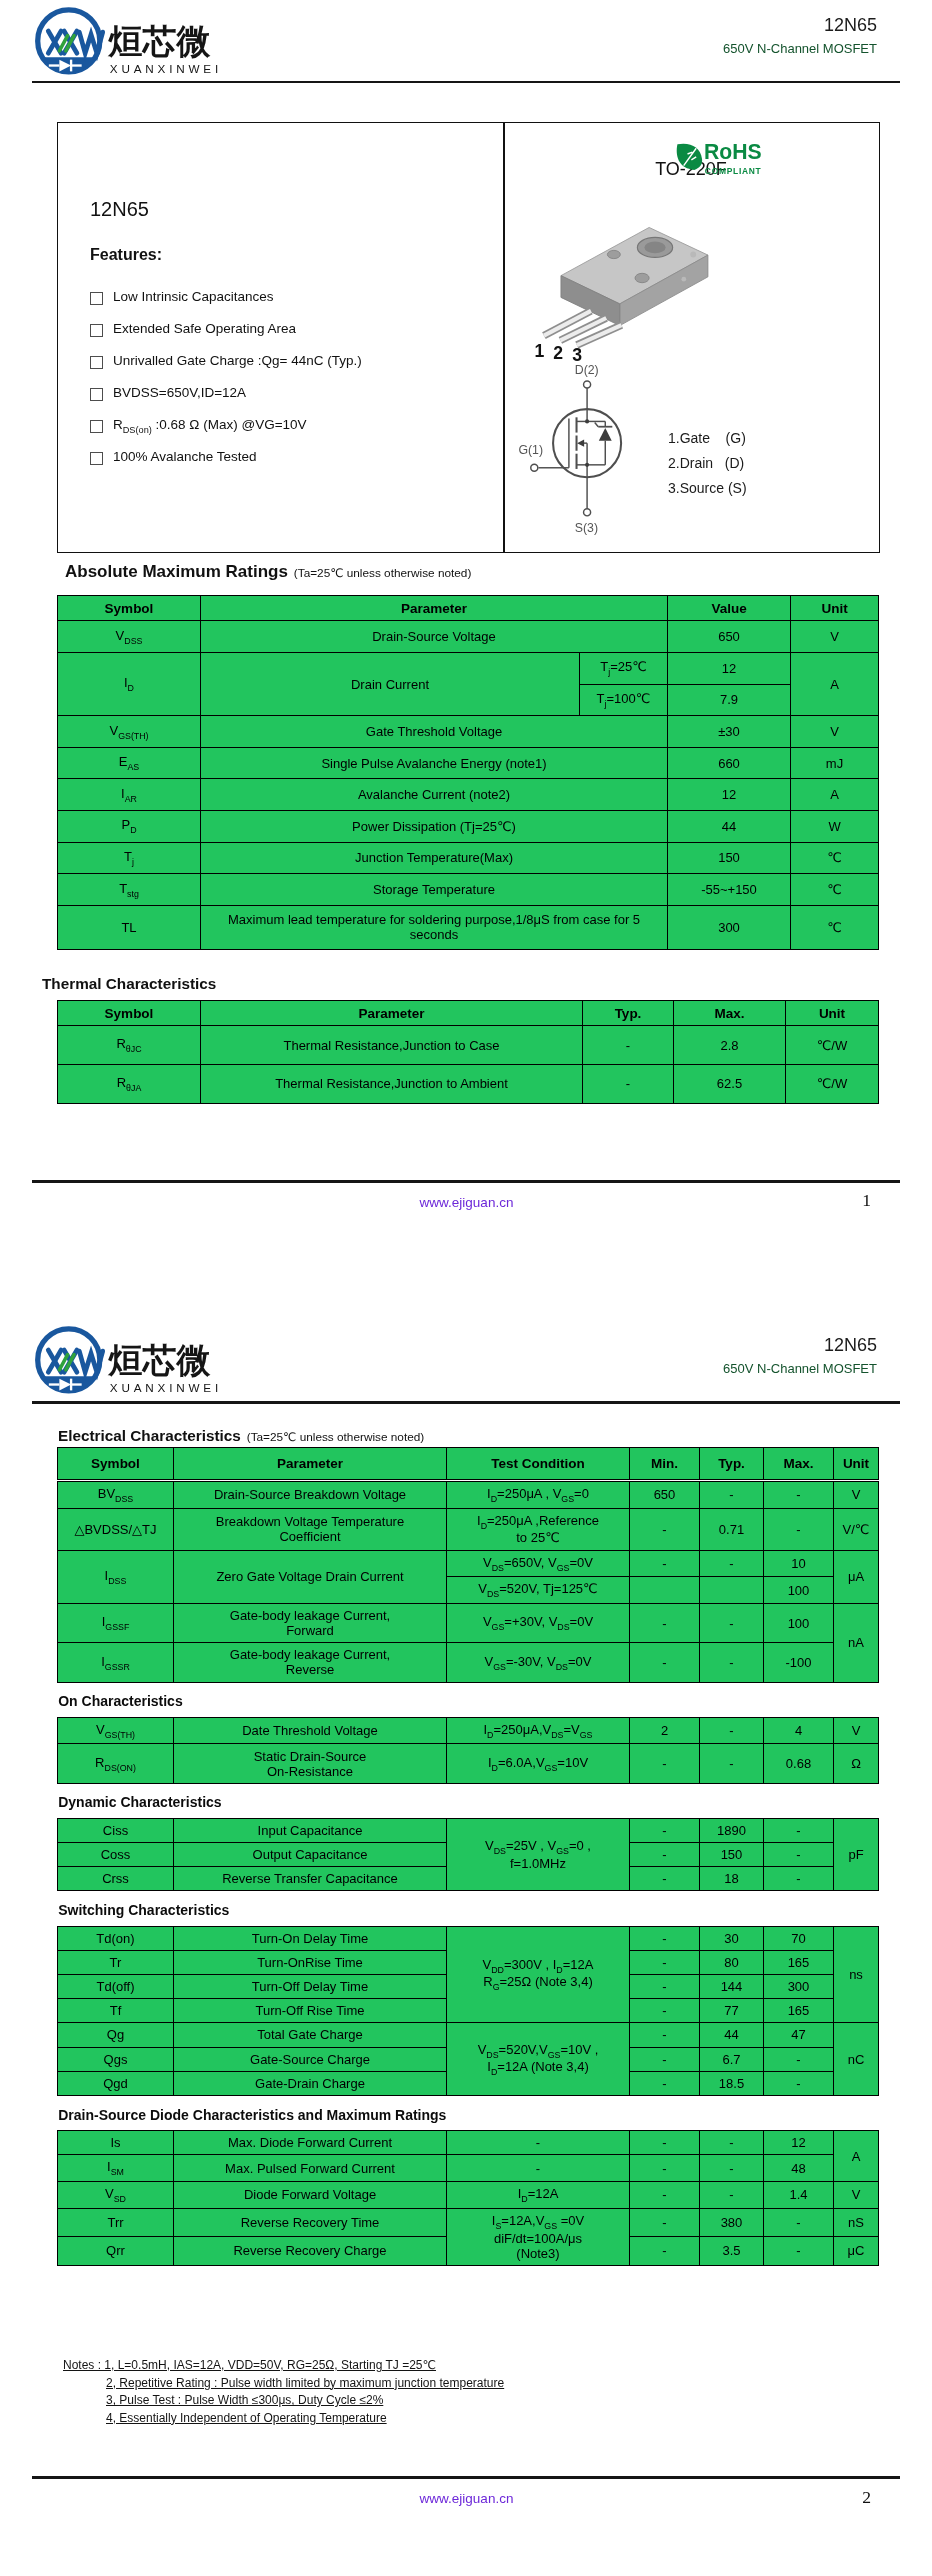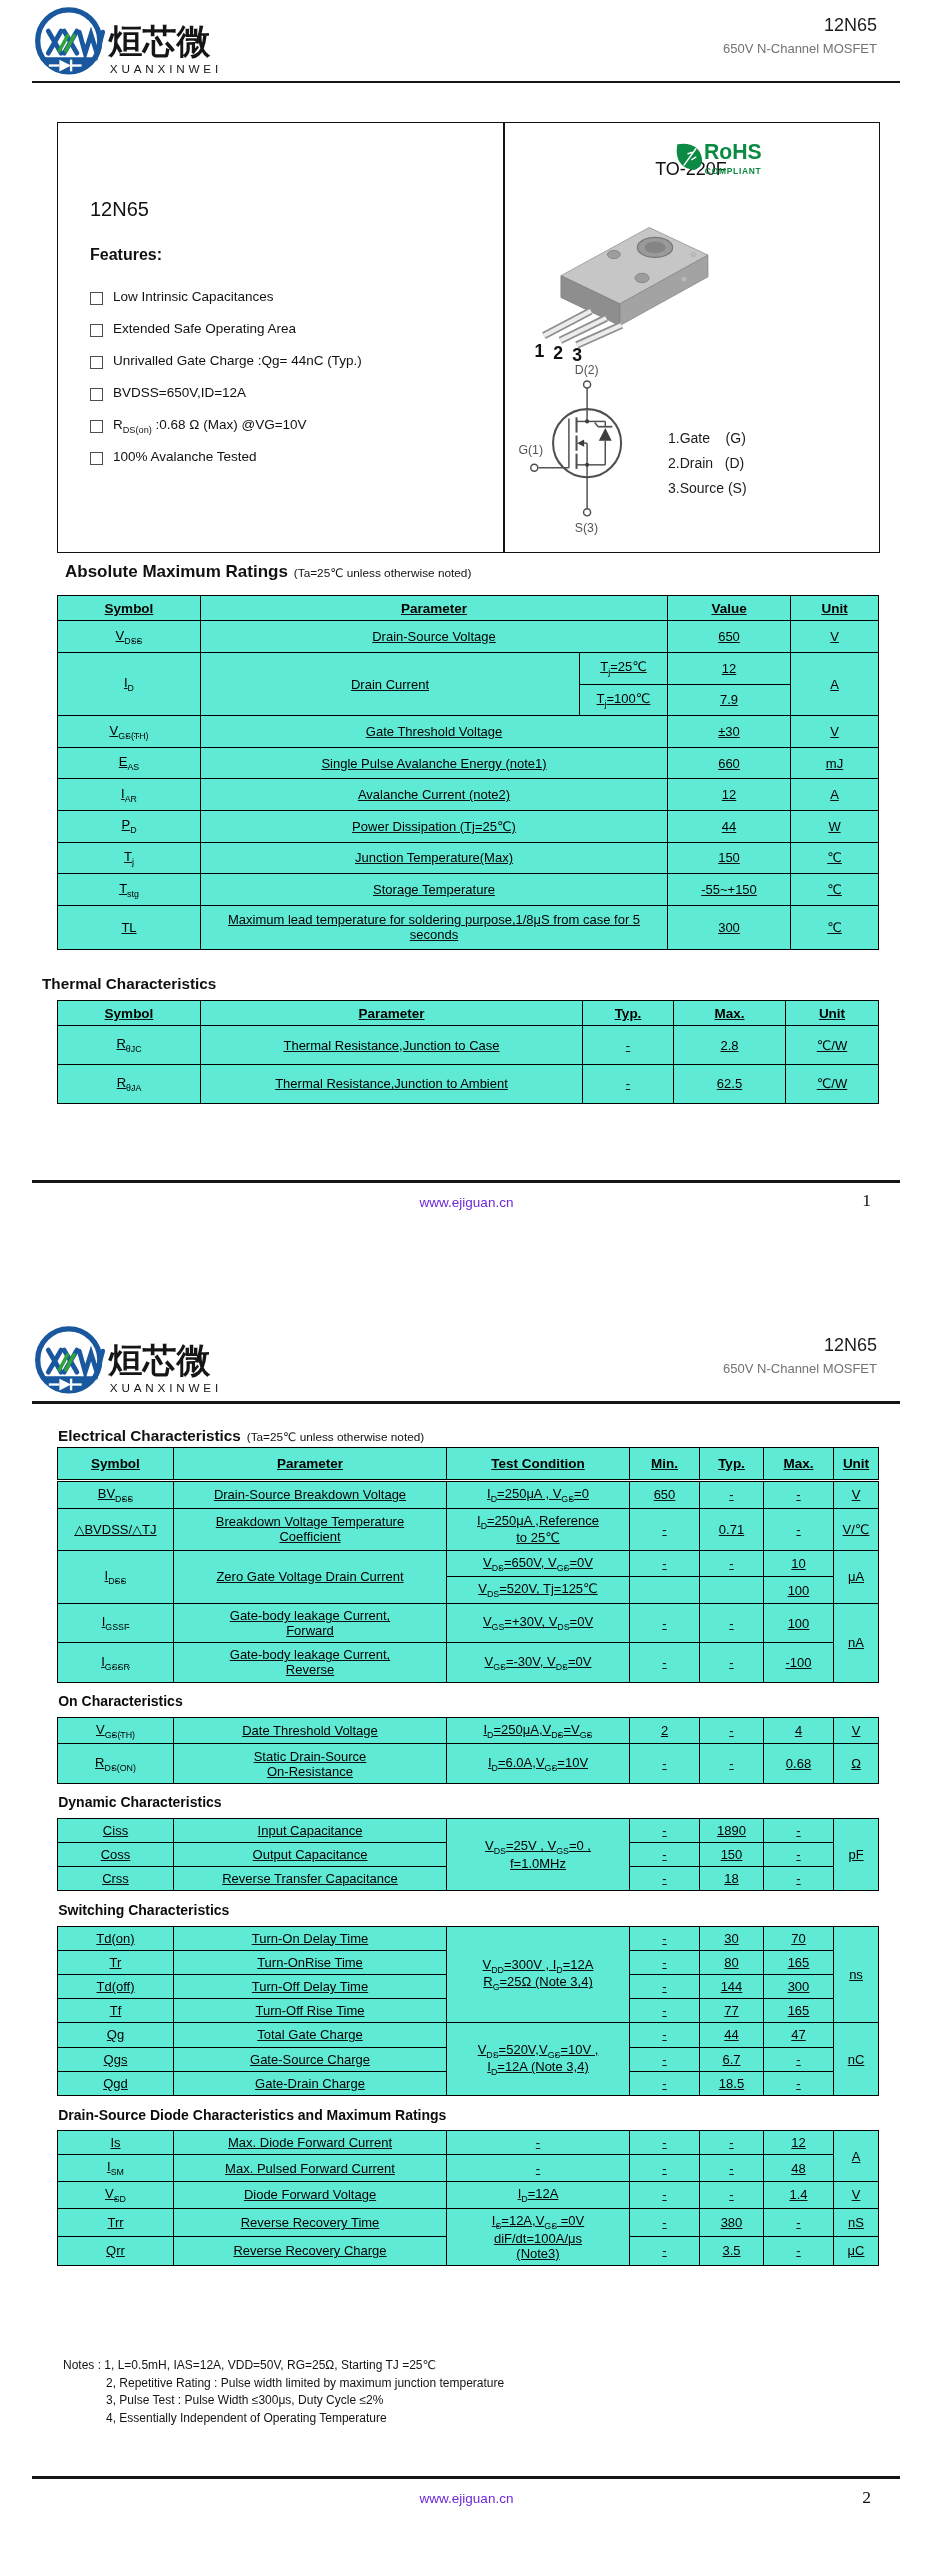--- a/index.html
+++ b/index.html
@@ -7,55 +7,55 @@
   body {
     position:relative; width:933px; height:2576px;
     font-family:"Liberation Sans","DejaVu Sans",sans-serif;
     color:#111; overflow:hidden;
   }
   .abs { position:absolute; }
 
   
   .hdr-right { text-align:right; line-height:1.15; }
   .hdr-part { font-size:18px; color:#1c1c1c; }
-  .hdr-sub  { font-size:13px; margin-top:5.9px; color:#737373; }
+  .hdr-sub  { font-size:13px; margin-top:5.9px; color:#14532d; }
   .rule { background:#151515; height:2.4px; }
 
   
   .featbox { border:1.8px solid #111; background:#fff; }
   .featbox .vdiv { position:absolute; top:0; bottom:0; left:445px; width:1.8px; background:#111; }
   .part-title { font-size:20px; }
   .features-title { font-size:16px; font-weight:bold; }
   .feat-item { display:flex; align-items:flex-start; height:32px; font-size:13.5px; }
   .feat-box { width:11px; height:11px; border:1.2px solid #4d4d4d; margin:2.9px 10px 0 0; flex:none; background:#fff; }
   .pkg-name { font-size:18px; text-align:center; }
   .legend-line { font-size:14px; line-height:25px; white-space:pre; color:#1b1b1b; }
 
   
   .h-big { font-size:17px; font-weight:bold; }
   .h-note { font-size:11.8px; font-weight:normal; margin-left:5.9px;text-align:center; }
   .h-mid { font-size:15.3px; font-weight:bold; }
 
   
-  table.dtable { border-collapse:collapse; table-layout:fixed; width:821px; border:1.8px solid #000; background:#5eead4;text-decoration:underline; }
+  table.dtable { border-collapse:collapse; table-layout:fixed; width:821px; border:1.8px solid #000; background:#22c55e; }
   table.dtable td, table.dtable th {
     border:1.2px solid #000; font-size:13px; text-align:center; vertical-align:middle;
     padding:4.7px 5.9px; white-space:pre-line; color:#000; word-wrap:break-word;
   }
   table.dtable th { font-size:13.5px; font-weight:bold; }
   table.t-abs td { padding:6.5px 5.9px; }
   table.t-thermal td { padding:10px 5.9px; }
   table.t-elec-hdr th { padding:8.2px 5.9px; }
   table.sec-table td { padding:4.1px 5.9px; }
   td.al-l, th.al-l { text-align:left; }
   sub { font-size:68%; }
 
   .sec-label { font-weight:bold; font-size:14px; margin:10.6px 0 7.6px 1.2px; color:#0c0c0c; }
 
-  .notes { font-size:12px; line-height:17.6px; color:#141414; }
+  .notes { font-size:12px; line-height:17.6px; color:#141414;text-decoration:underline; }
   .notes .indent { padding-left:43px; }
 
   .footer-url { width:100%; text-align:center; font-size:13.5px; color:#6d28d9; }
   .page-num { font-family:"Liberation Serif","DejaVu Serif",serif; font-size:17.6px; color:#111; }
 </style>
 </head>
 <body>
 
 <div>
 

